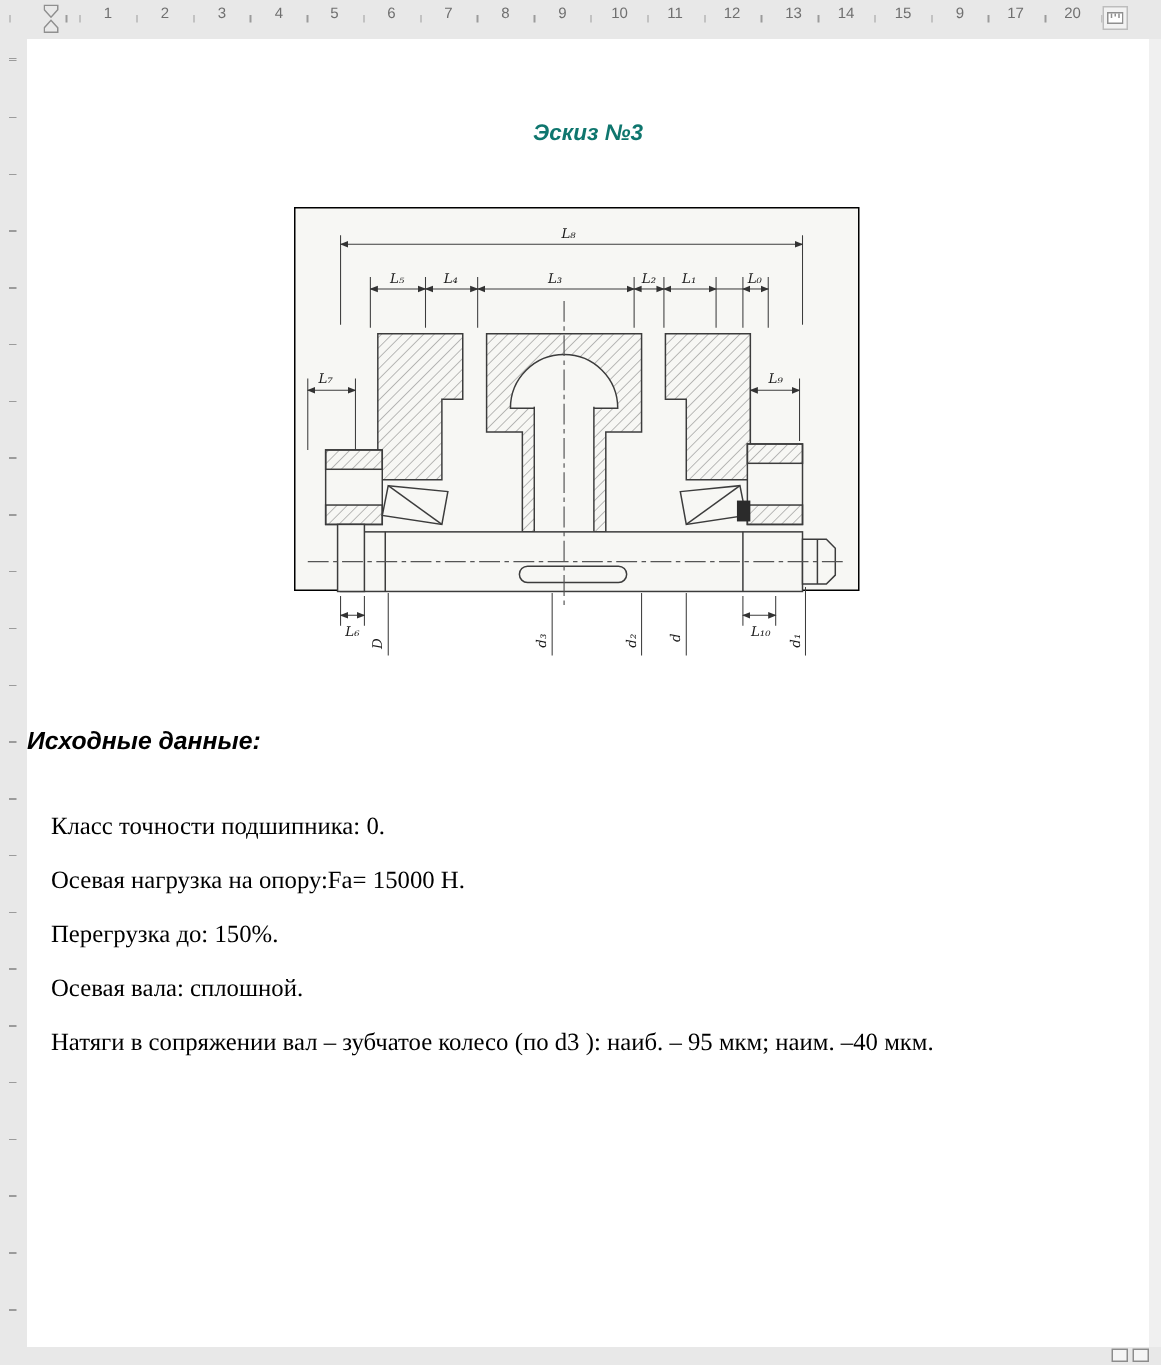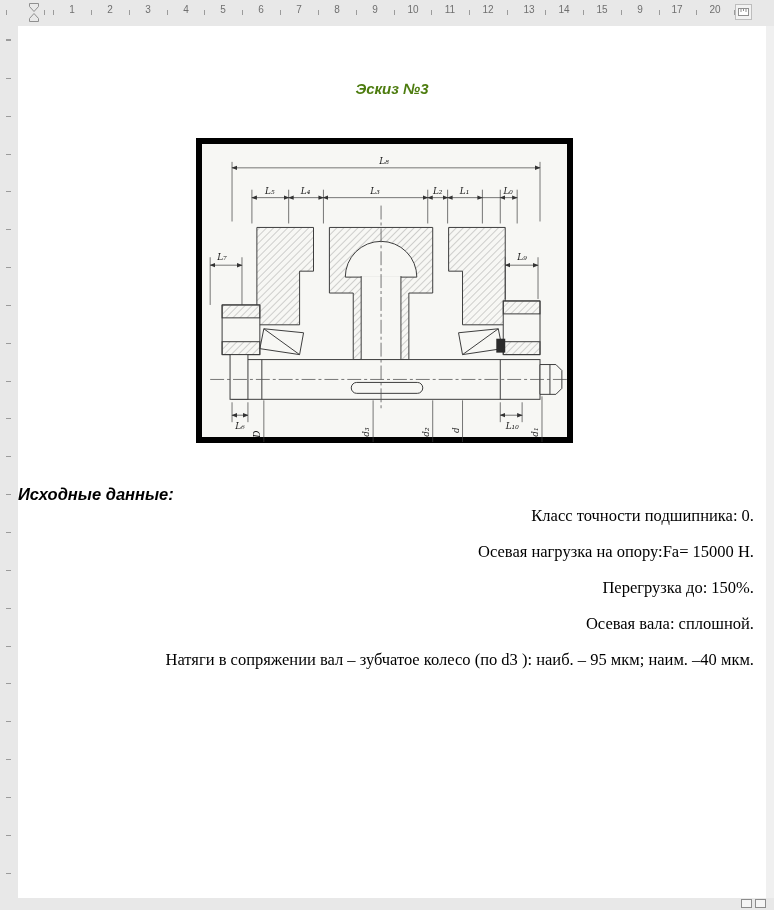--- a/index.html
+++ b/index.html
@@ -30,32 +30,32 @@
   .ruler-toggle {
     position: absolute; right: 14px; top: 4px; width: 17px; height: 16px;
     background: #f2f2f2; border: 1px solid #bdbdbd; display: flex; align-items: center; justify-content: center;
   }
   
   .page { position: absolute; left: 18px; top: 26px; width: 748px; height: 872px; background: #ffffff; }
   .scrollbar { position: absolute; right: 0; top: 26px; width: 8px; height: 872px; background: #f0f0f0; }
   .doc-title {
     position: absolute; top: 54px; left: 0; width: 100%; text-align: center;
     font-family: "Liberation Sans", sans-serif; font-weight: bold; font-style: italic;
-    font-size: 15px; color: #4d7c0f;
+    font-size: 15px; color: #0f766e;
   }
   .section-heading {
     position: absolute; top: 459px; left: 0; width: 100%; text-align: left;
     font-family: "Liberation Sans", sans-serif; font-weight: bold; font-style: italic;
     font-size: 16.5px; color: #000;
   }
   .figure {
-    position: absolute; left: 178px; top: 112px; width: 377px; height: 305px;
-    background: #f7f7f4; border: 6px solid #000000;
-  }
-  .body-text { position: absolute; left: 16px; top: 479px; right: 12px; text-align: right; }
+    position: absolute; left: 178px; top: 112px; width: 377px; height: 256px;
+    background: #f7f7f4; border: 1px solid #000000;
+  }
+  .body-text { position: absolute; left: 16px; top: 514px; right: 12px; }
   .body-text p { margin: 0 0 14px 0; font-size: 16.5px; line-height: 22px; color: #000; }
   
   .status-bar { position: absolute; left: 0; bottom: 0; width: 774px; height: 12px; background: #e8e8e8; }
   .status-icons { position: absolute; right: 8px; bottom: 2px; display: flex; gap: 3px; }
   .status-icon { width: 11px; height: 9px; border: 1px solid #8c8c8c; background: #f5f5f5; }
 </style>
 </head>
 <body>
 
 <div class="canvas">

